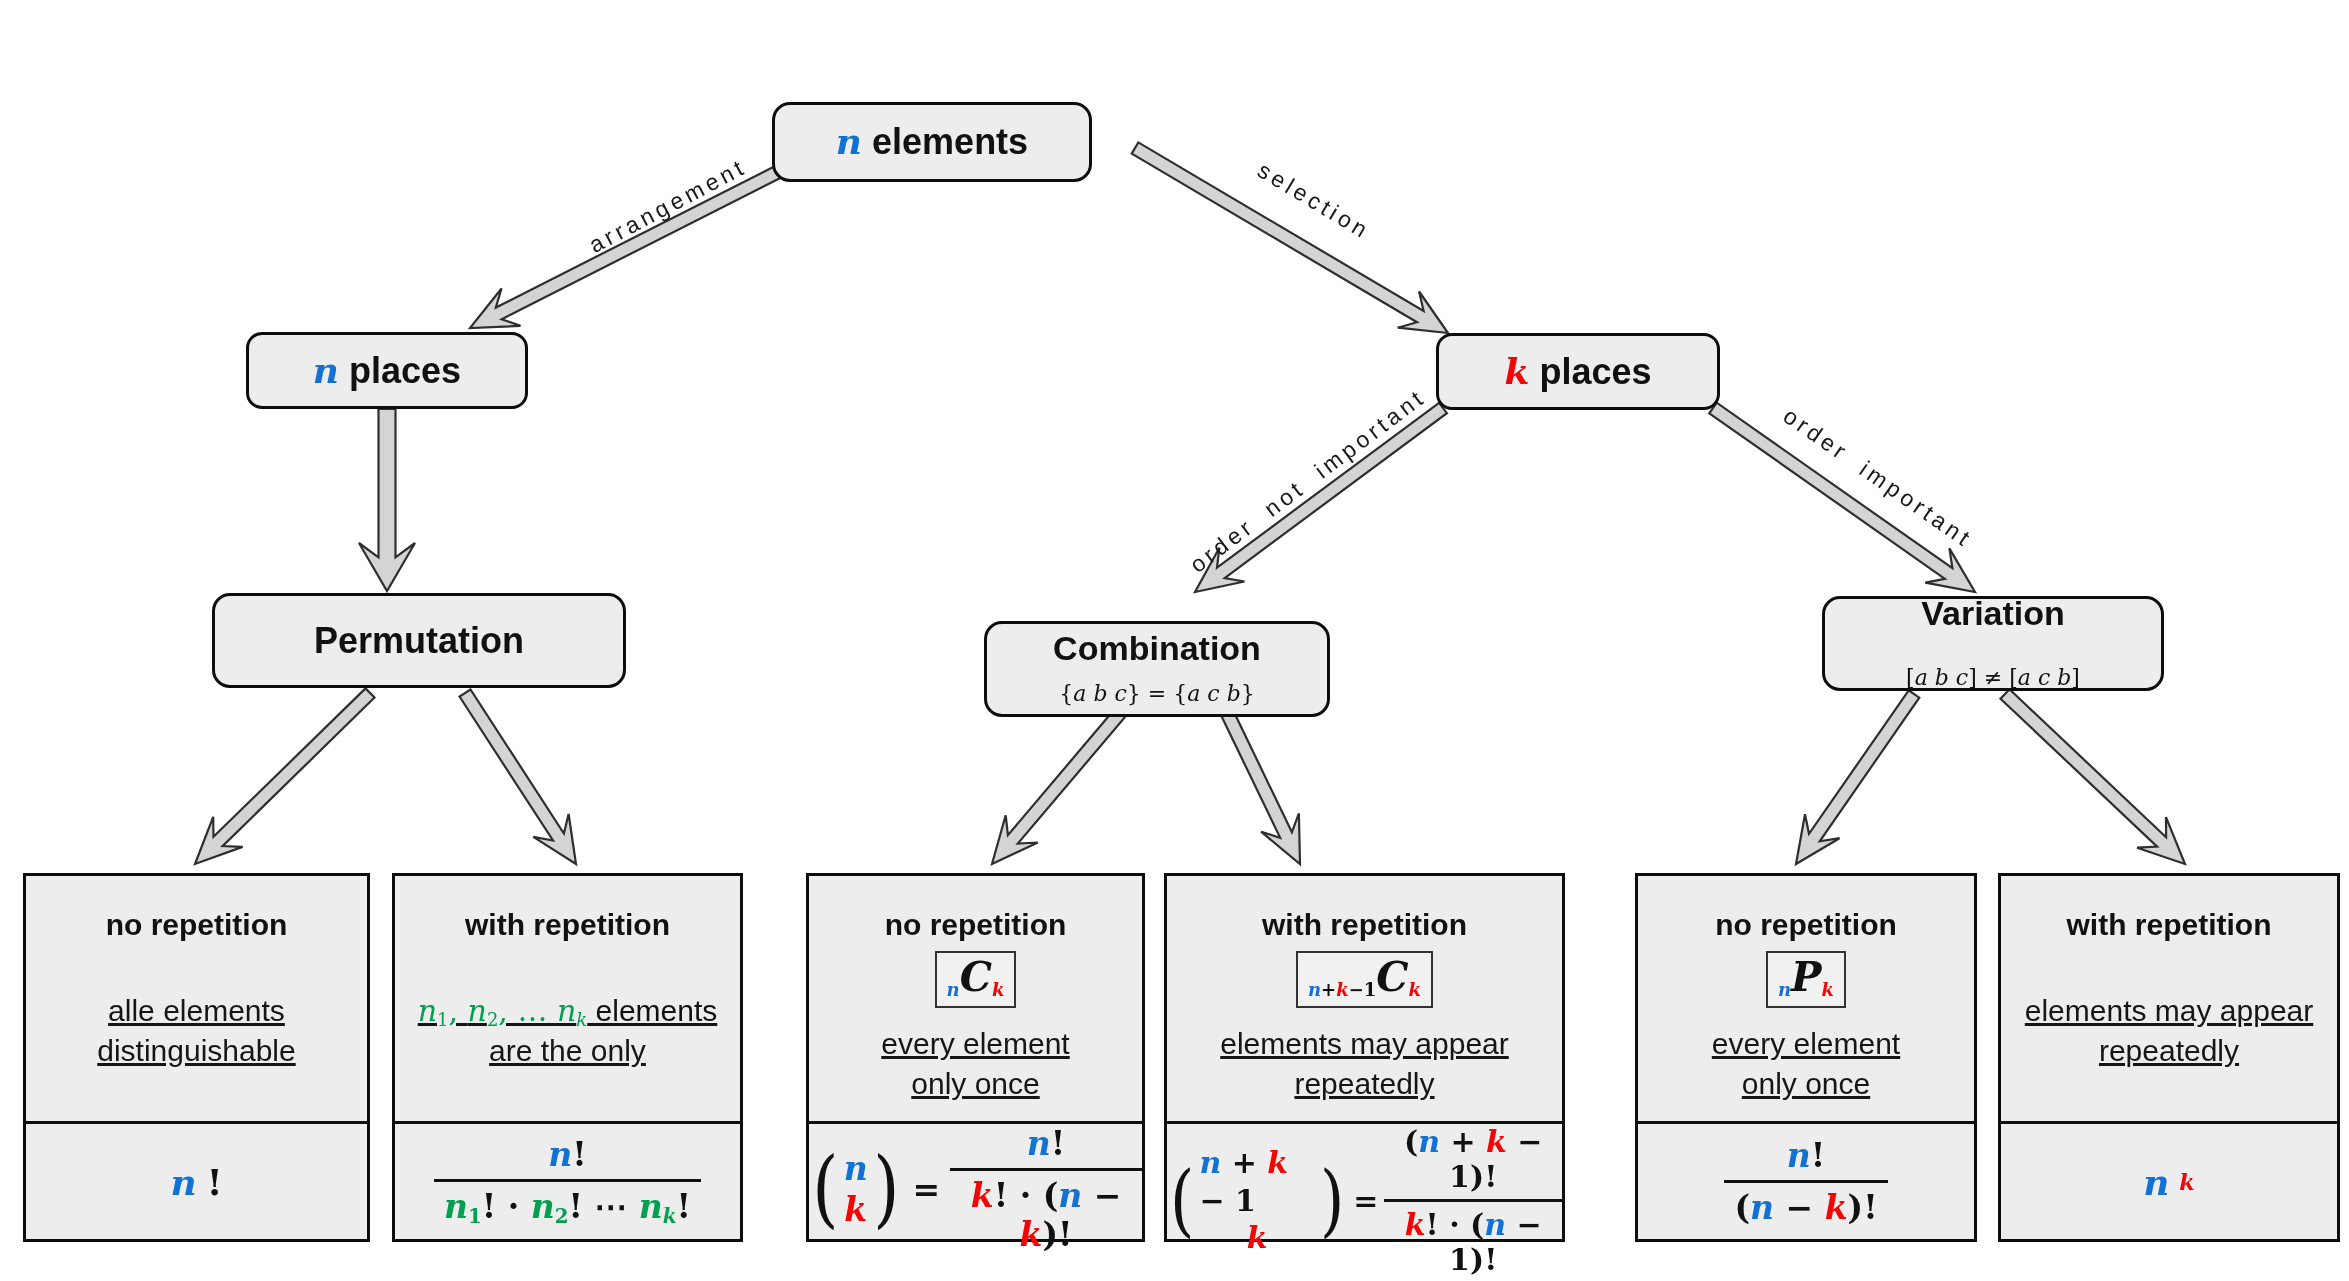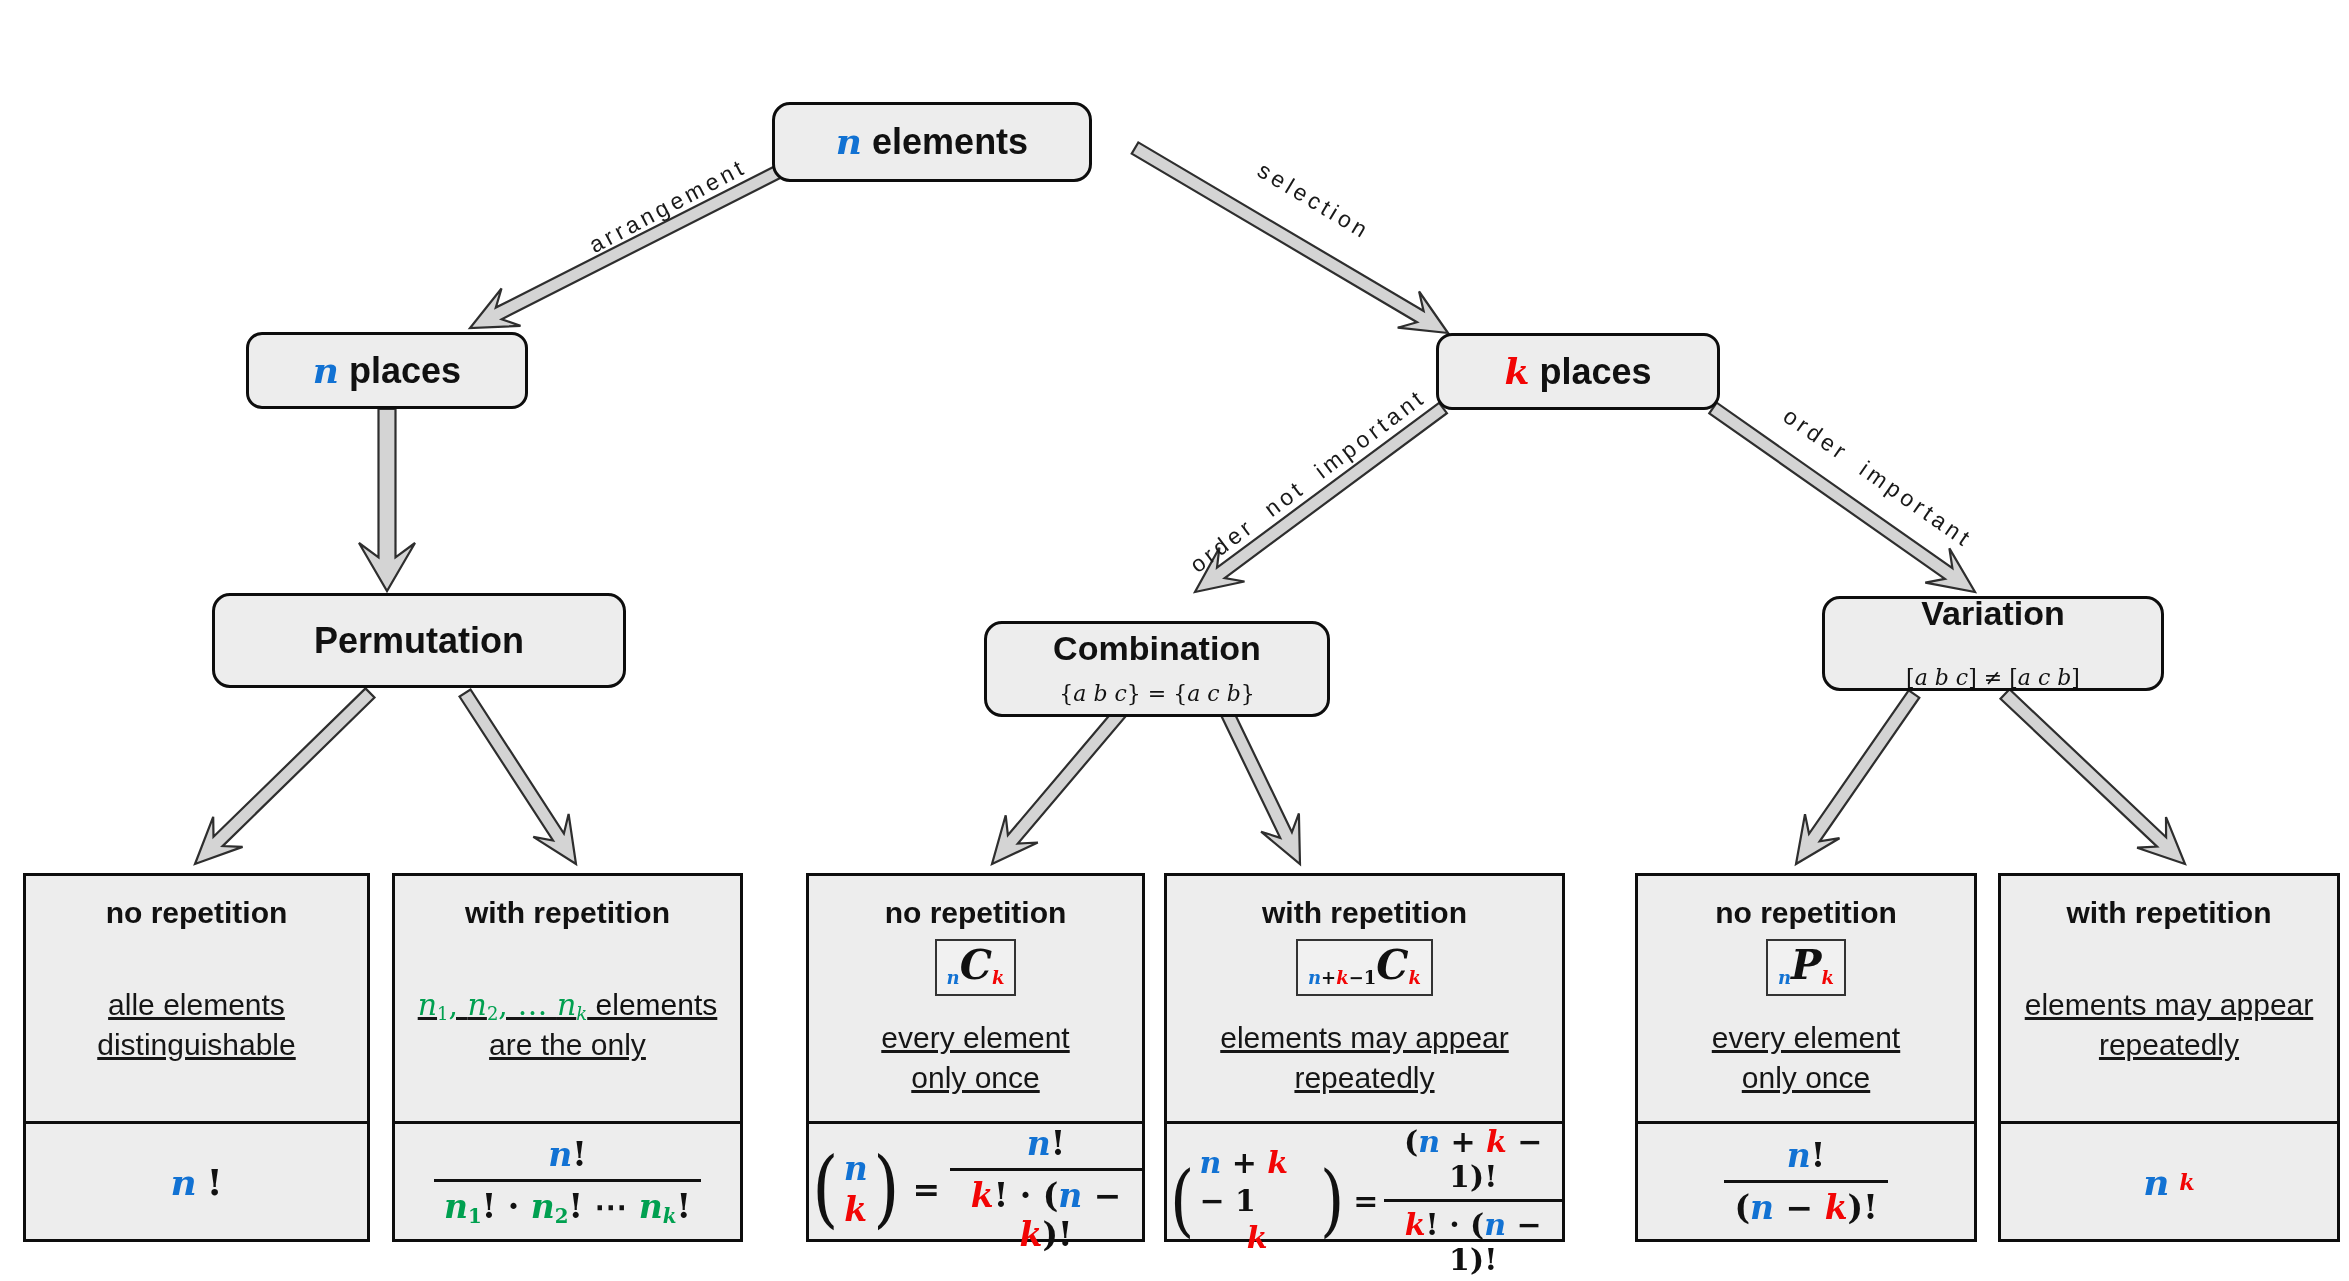--- a/index.html
+++ b/index.html
@@ -20,21 +20,21 @@
         z-index:2;box-sizing:border-box;}
   .ntitle{font-weight:bold;font-size:36px;line-height:1.05;}
   .nsub{font-size:22px;margin-top:14px;}
   .nsub .tok{font-weight:normal;}
   
   .bbox{position:absolute;top:873px;height:369px;background:#ededed;border:3px solid #0d0d0d;
         box-sizing:border-box;display:flex;flex-direction:column;z-index:2;}
   .btop{flex:0 0 248px;border-bottom:3px solid #0d0d0d;display:flex;flex-direction:column;
         align-items:center;box-sizing:border-box;}
   .bbot{flex:1;display:flex;align-items:center;justify-content:center;}
-  .btitle{font-weight:bold;font-size:30px;margin-top:20px;line-height:1.1;}
+  .btitle{font-weight:bold;font-size:30px;margin-top:32px;line-height:1.1;}
   .bdesc{flex:1;display:flex;flex-direction:column;align-items:center;justify-content:center;
          font-size:30px;line-height:1.33;color:#161616;text-align:center;text-decoration:underline;}
   .badgewrap{margin-top:10px;}
   .badge{display:inline-block;border:2px solid #333;padding:0 10px 4px;font-size:30px;
          line-height:1.2;background:#f1f1f1;}
   
   .formula{display:flex;align-items:center;justify-content:center;gap:10px;font-size:33px;}
   .formula.small{font-size:30px;gap:6px;}
   .frac{display:inline-flex;flex-direction:column;align-items:center;text-align:center;}
   .fnum{padding:0 10px 5px;}

